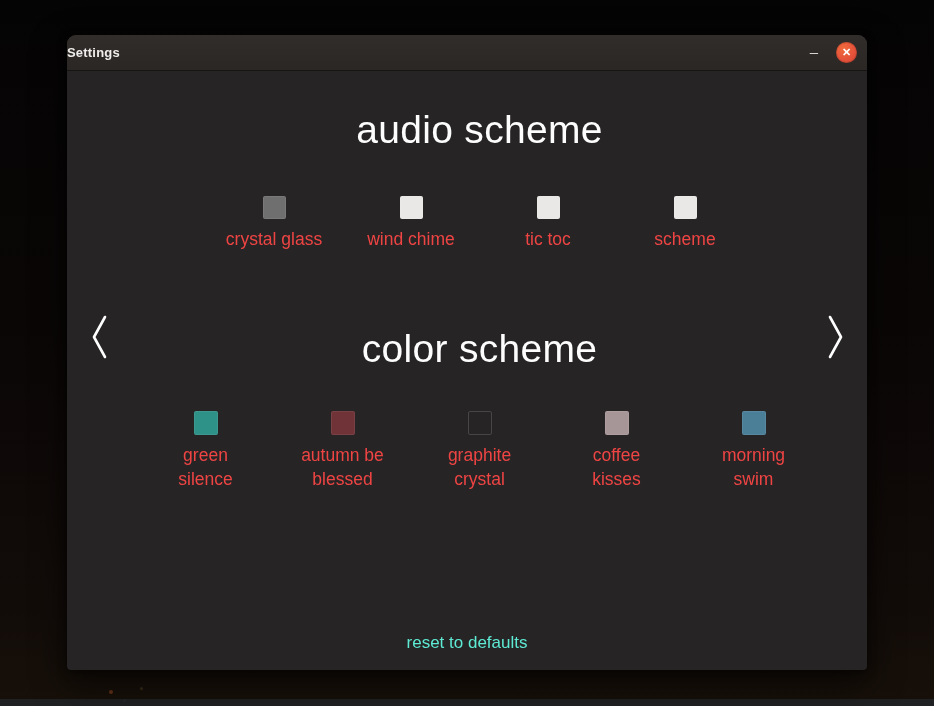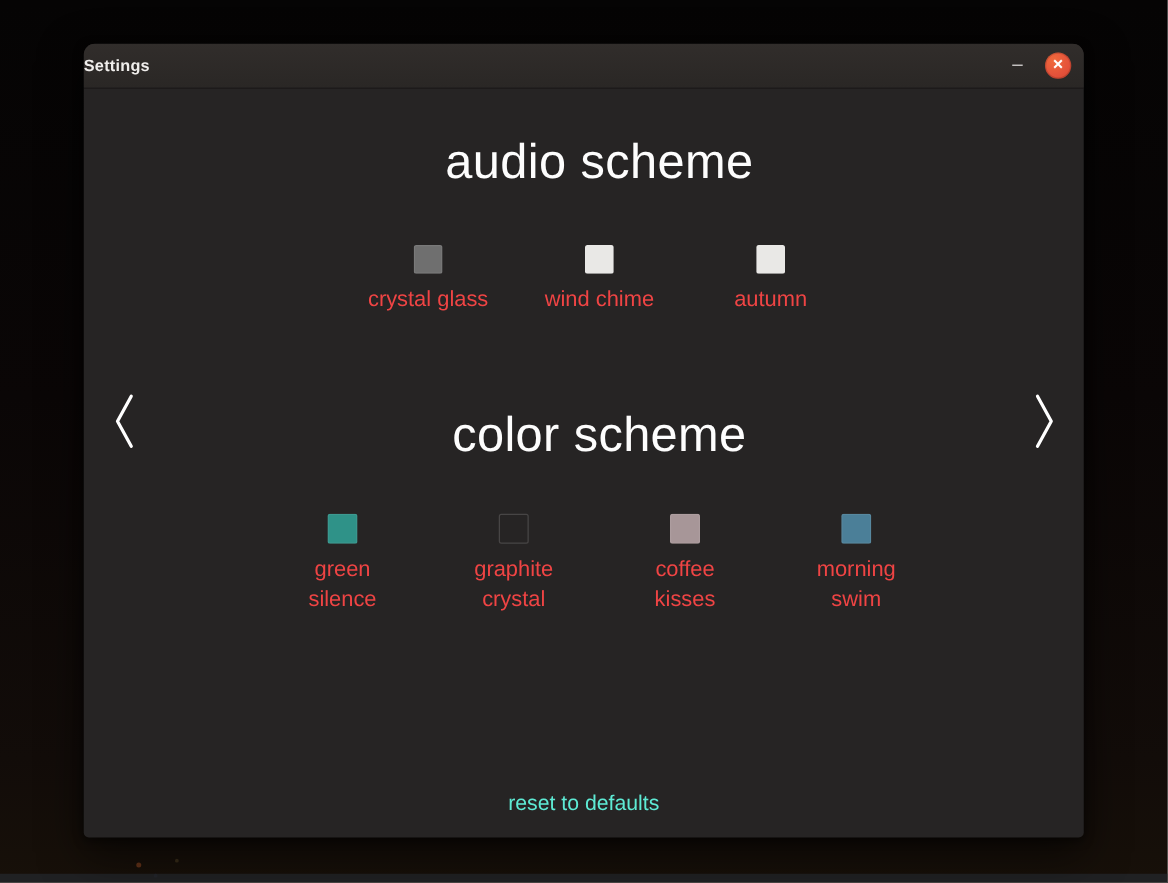--- a/index.html
+++ b/index.html
@@ -110,30 +110,38 @@
       <div class="option-col">
         <div class="swatch" style="background: rgb(111, 111, 111);"></div>
         <div class="option-label">crystal glass</div>
       </div>
       <div class="option-col">
         <div class="swatch" style="background: rgb(233, 232, 230);"></div>
         <div class="option-label">wind chime</div>
       </div>
       <div class="option-col">
         <div class="swatch" style="background: rgb(233, 232, 230);"></div>
-        <div class="option-label">autumn</div>
+        <div class="option-label">tic toc</div>
+      </div>
+      <div class="option-col">
+        <div class="swatch" style="background: rgb(233, 232, 230);"></div>
+        <div class="option-label">scheme</div>
       </div>
     </div>
 
     <h1 class="section-heading heading-color">color scheme</h1>
 
     <div class="options-row color-row">
       <div class="option-col">
         <div class="swatch" style="background: rgb(47, 146, 136);"></div>
         <div class="option-label">green silence</div>
+      </div>
+      <div class="option-col">
+        <div class="swatch" style="background: rgb(111, 51, 56);"></div>
+        <div class="option-label">autumn be blessed</div>
       </div>
       <div class="option-col">
         <div class="swatch swatch-outline"></div>
         <div class="option-label">graphite crystal</div>
       </div>
       <div class="option-col">
         <div class="swatch" style="background: rgb(167, 150, 152);"></div>
         <div class="option-label">coffee kisses</div>
       </div>
       <div class="option-col">

